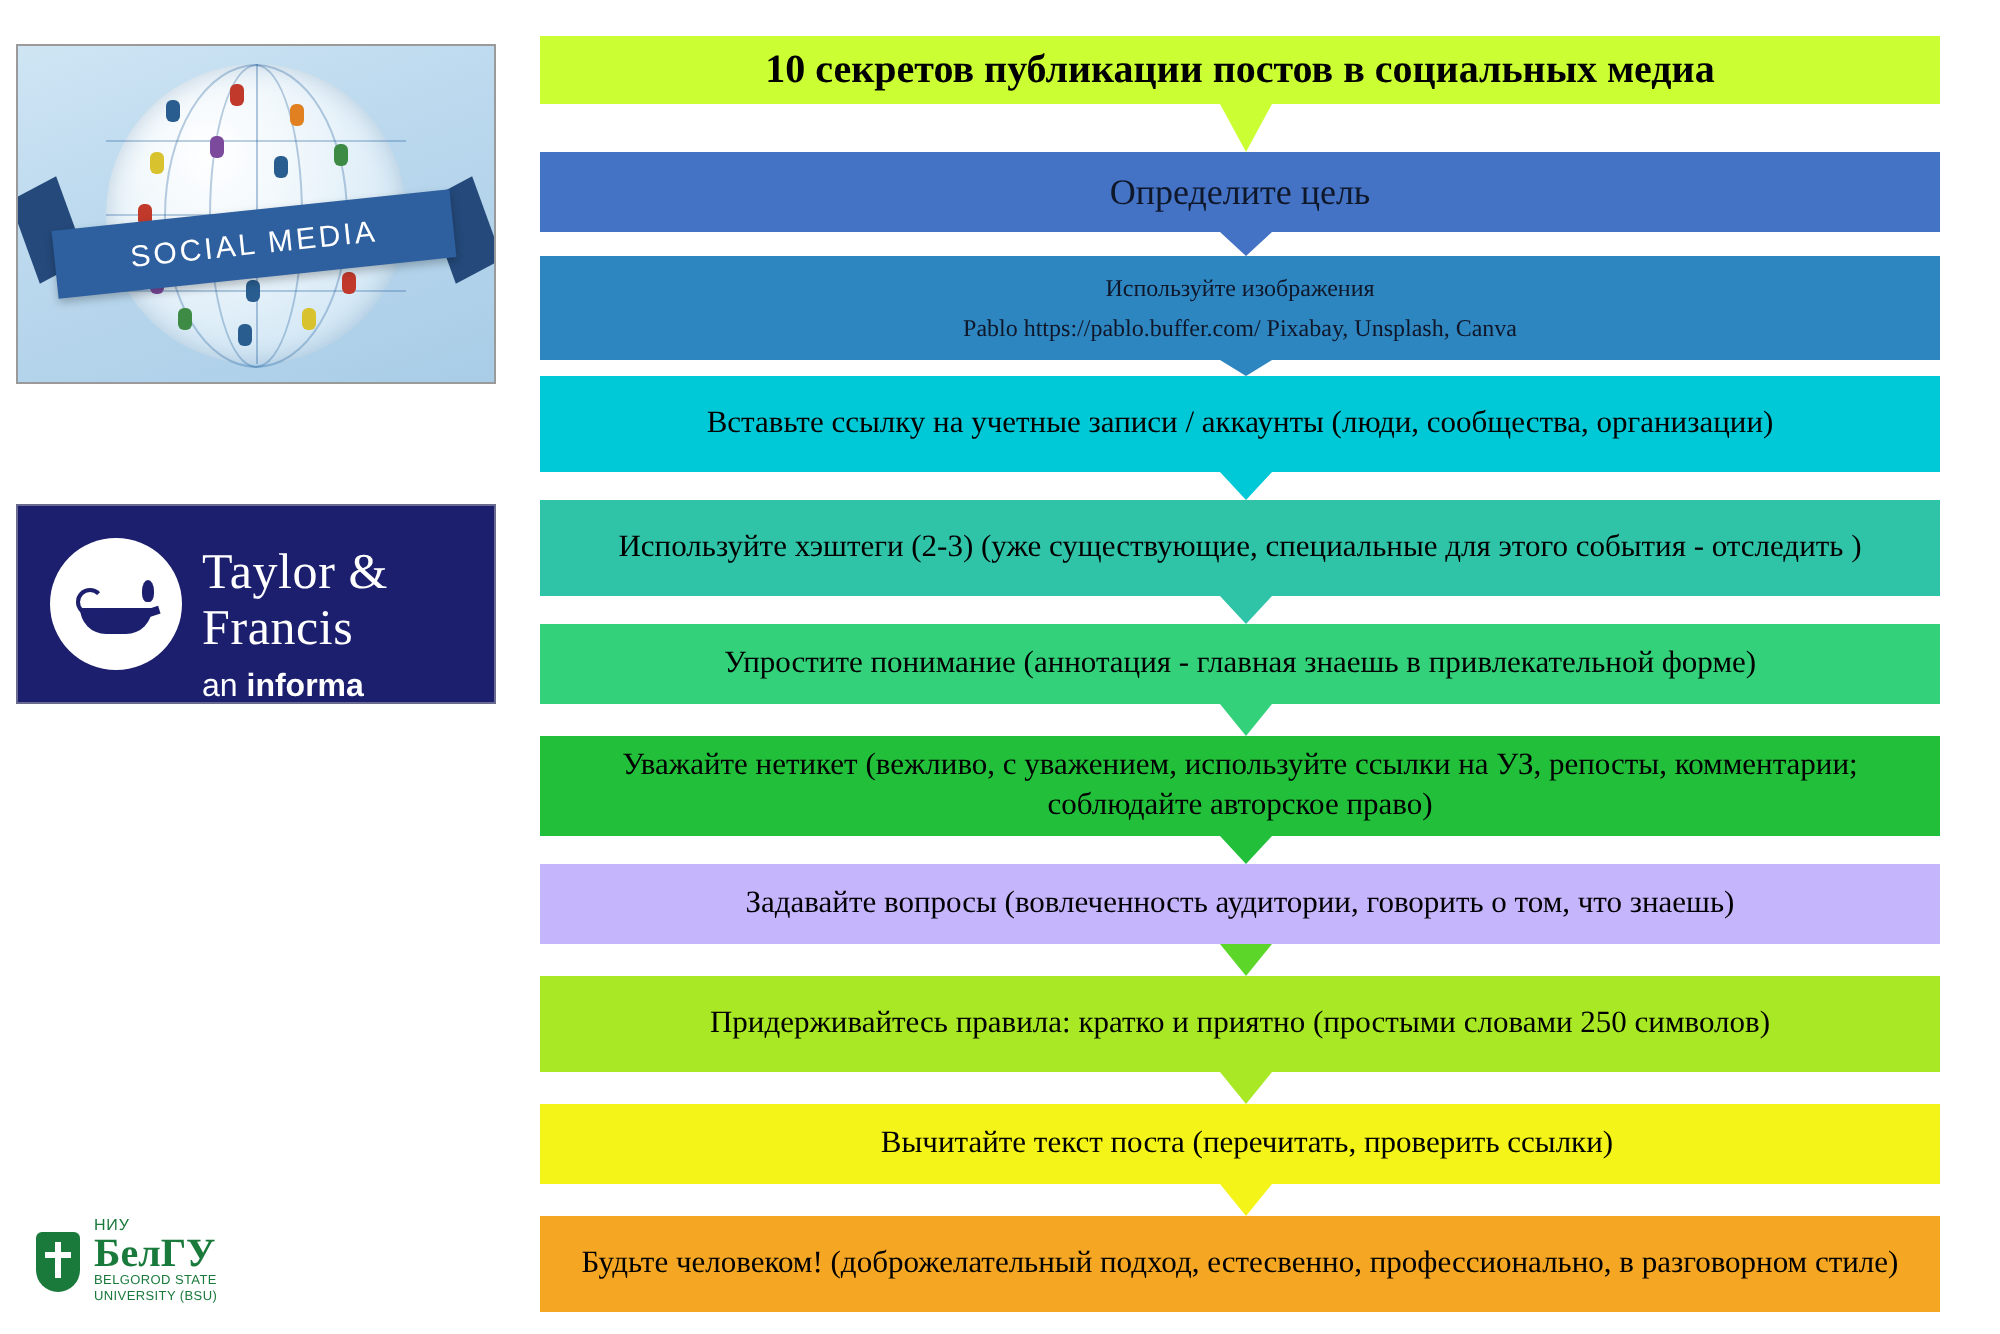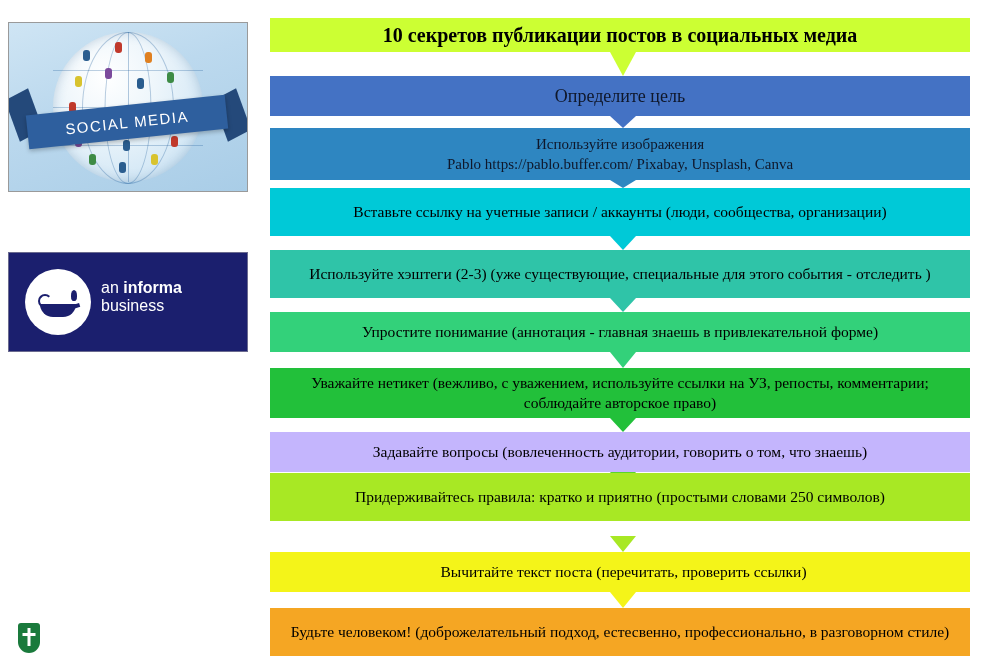--- a/index.html
+++ b/index.html
@@ -292,21 +292,21 @@
   }
   .step span {
     font-family: "Liberation Serif", serif;
     font-size: 15.5px;
     line-height: 20px;
     color: #000000;
     display: block;
   }
   .step.dark span { color: #0f172a; font-family: Liberation Serif, serif; }
   .step.big span { font-size: 18px; }
-  .step.sub span { font-size: 15px; }
+  .step.sub span { font-size: 12px; }
 
   .arrow {
     position: absolute;
     width: 0;
     height: 0;
     border-left: 13px solid transparent;
     border-right: 13px solid transparent;
   }
 </style>
 </head>
@@ -348,26 +348,33 @@
   <div class="tf-card">
     <div class="tf-oval">
       <div class="tf-lamp">
         <div class="base"></div>
         <div class="spout"></div>
         <div class="flame"></div>
         <div class="handle"></div>
       </div>
     </div>
     <div class="tf-text">
+      <div class="tf-title">Taylor &amp; Francis</div>
       <div class="tf-sub"><span>an </span><b>informa</b><span> business</span></div>
     </div>
   </div>
 
   <div class="bsu">
     <div class="bsu-shield"></div>
+    <div class="bsu-words">
+      <div class="bsu-niu">НИУ</div>
+      <div class="bsu-ru">БелГУ</div>
+      <div class="bsu-en">BELGOROD STATE</div>
+      <div class="bsu-en">UNIVERSITY (BSU)</div>
+    </div>
   </div>
 </div>
 
 <div class="flow">
   <div class="title-bar">
     <span>10 секретов публикации постов в социальных медиа</span>
   </div>
   <div id="steps-container">
       <div class="step dark big" style="top: 76px; height: 40px; background: rgb(68, 114, 196);">
         <span>Определите цель</span>
@@ -393,21 +400,21 @@
       </div>
       <div class="arrow" style="top: 352px; left: 348px; position: absolute; border-top: 16px solid rgb(51, 209, 122);"></div>
       <div class="step" style="top: 368px; height: 50px; background: rgb(34, 192, 58);">
         <span>Уважайте нетикет (вежливо, с уважением, используйте ссылки на УЗ, репосты, комментарии; соблюдайте авторское право)</span>
       </div>
       <div class="arrow" style="top: 418px; left: 348px; position: absolute; border-top: 14px solid rgb(34, 192, 58);"></div>
       <div class="step" style="top: 432px; height: 40px; background: #c4b5fd;">
         <span>Задавайте вопросы (вовлеченность аудитории, говорить о том, что знаешь)</span>
       </div>
       <div class="arrow" style="top: 472px; left: 348px; position: absolute; border-top: 16px solid rgb(91, 214, 41);"></div>
-      <div class="step" style="top: 473px; height: 48px; background: rgb(168, 232, 36); text-align: right;">
+      <div class="step" style="top: 488px; height: 48px; background: rgb(168, 232, 36); text-align: right;">
         <span>Придерживайтесь правила: кратко и приятно (простыми словами 250 символов)</span>
       </div>
       <div class="arrow" style="top: 536px; left: 348px; position: absolute; border-top: 16px solid rgb(168, 232, 36);"></div>
       <div class="step" style="top: 552px; height: 40px; background: rgb(244, 244, 25); padding-left: 21px;">
         <span>Вычитайте текст поста (перечитать, проверить ссылки)</span>
       </div>
       <div class="arrow" style="top: 592px; left: 348px; position: absolute; border-top: 16px solid rgb(244, 244, 25);"></div>
       <div class="step" style="top: 608px; height: 48px; background: rgb(245, 166, 35);">
         <span>Будьте человеком! (доброжелательный подход, естесвенно, профессионально, в разговорном  стиле)</span>
       </div>

